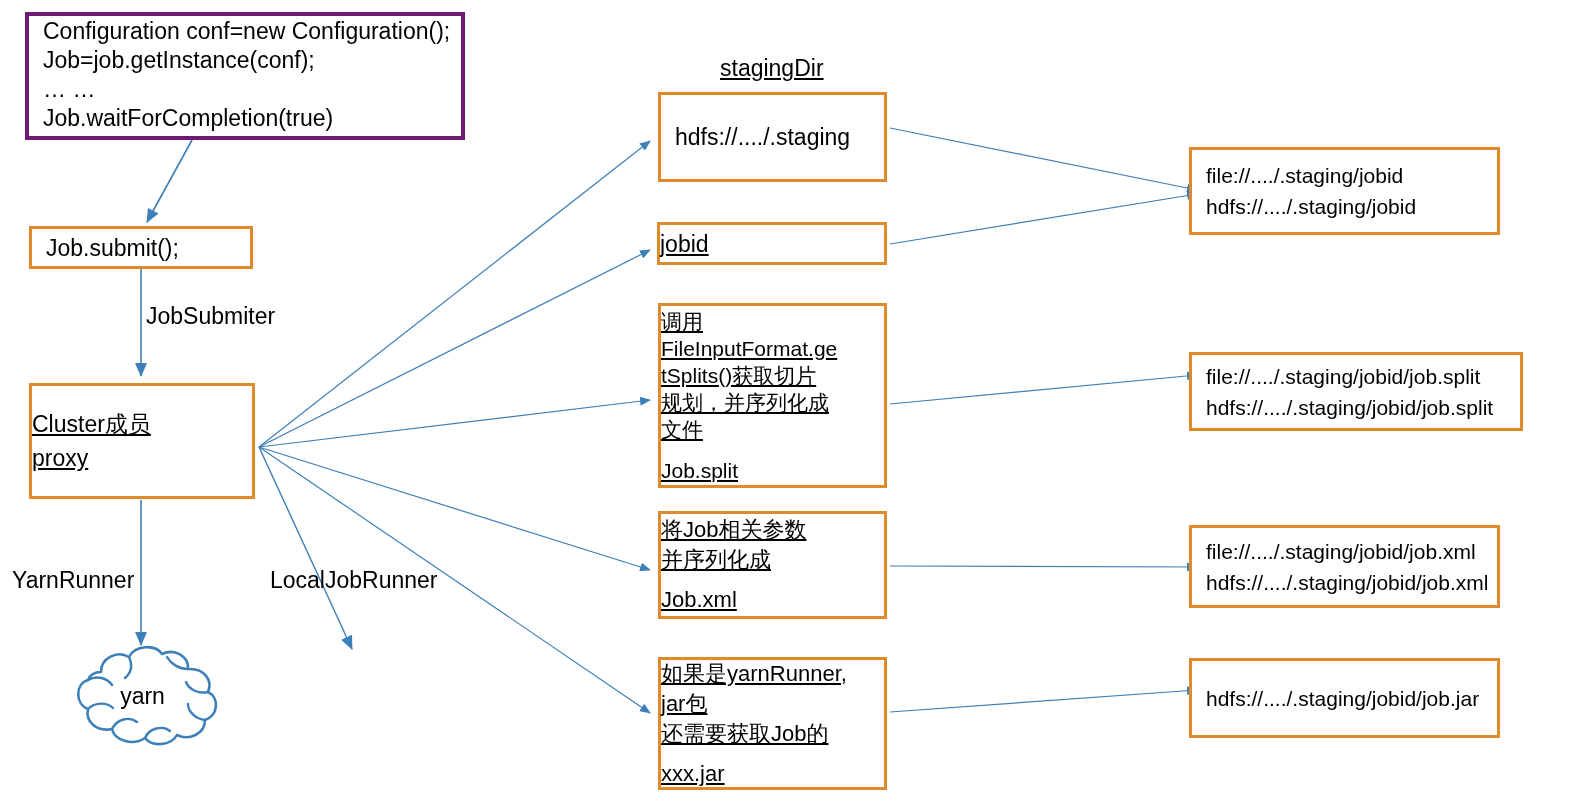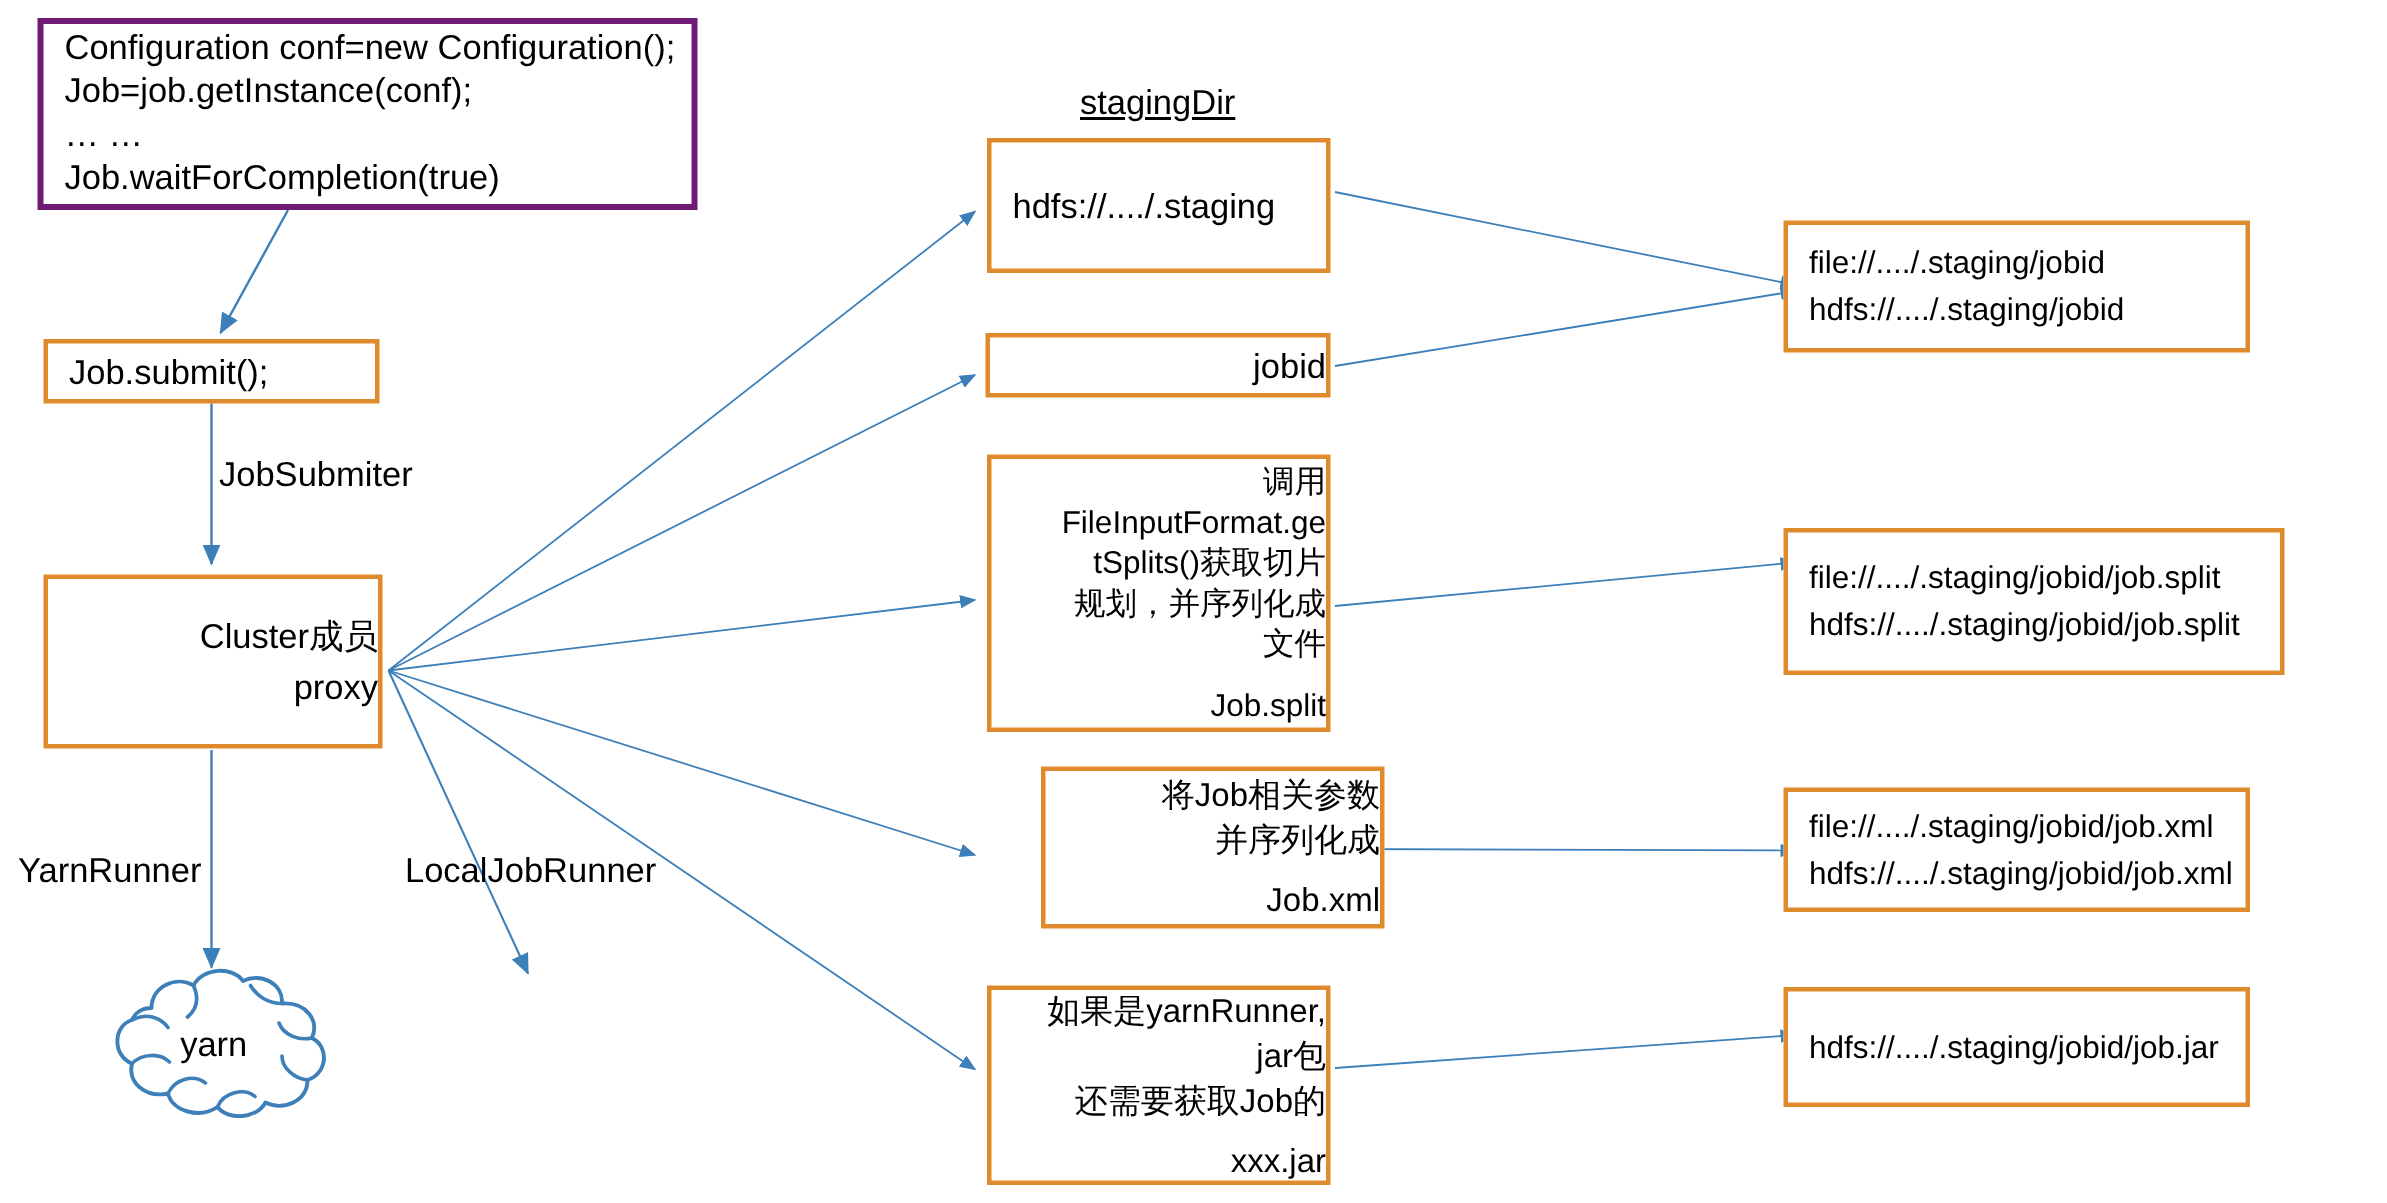--- a/index.html
+++ b/index.html
@@ -34,21 +34,21 @@
   .box-blue  { border:3px solid #2E74B5; }
 
   .lines{ display:flex; flex-direction:column; }
   .line{ white-space:pre; }
 
   .code-box{ padding:8px 14px 10px 14px; }
   .code-box .line{ font-size:23px; line-height:29px; }
 
   .lbl{ position:absolute; font-size:23px; white-space:pre; }
 
-  .ctr{ text-align:right; }
+  .ctr{ text-align:left;text-decoration:underline; }
   .lft{ text-align:left; }
 
   .t23{ font-size:23px; line-height:34px; }
   .t22{ font-size:22px; line-height:30px; }
   .t21{ font-size:21px; line-height:27px; }
 
   .pad-l{ padding-left:14px; }
   .gap-sm .line + .line{ margin-top:4px; }
 
   .cloud-wrap{ position:absolute; }
@@ -169,39 +169,39 @@
 
   <div class="box box-orange lines ctr" style="left:658px;top:303px;width:229px;height:185px;">
     <div class="line t21">调用</div>
     <div class="line t21">FileInputFormat.ge</div>
     <div class="line t21">tSplits()获取切片</div>
     <div class="line t21">规划，并序列化成</div>
     <div class="line t21">文件</div>
     <div class="line t21" style="margin-top:14px;">Job.split</div>
   </div>
 
-  <div class="box box-orange lines ctr" style="left:658px;top:511px;width:229px;height:108px;margin-left:36px;">
+  <div class="box box-orange lines ctr" style="left:658px;top:511px;width:229px;height:108px;">
     <div class="line t22">将Job相关参数</div>
     <div class="line t22">并序列化成</div>
     <div class="line t22" style="margin-top:10px;">Job.xml</div>
   </div>
 
   <div class="box box-orange lines ctr" style="left:658px;top:657px;width:229px;height:133px;">
     <div class="line t22">如果是yarnRunner,</div>
     <div class="line t22">jar包</div>
     <div class="line t22">还需要获取Job的</div>
     <div class="line t22" style="margin-top:10px;">xxx.jar</div>
   </div>
 
   <div class="box box-orange lines lft pad-l gap-sm" style="left:1189px;top:147px;width:311px;height:88px;">
     <div class="line t21">file://..../.staging/jobid</div>
     <div class="line t21">hdfs://..../.staging/jobid</div>
   </div>
 
-  <div class="box box-orange lines lft pad-l gap-sm" style="left:1189px;top:352px;width:334px;height:98px;">
+  <div class="box box-orange lines lft pad-l gap-sm" style="left:1189px;top:352px;width:334px;height:79px;">
     <div class="line t21">file://..../.staging/jobid/job.split</div>
     <div class="line t21">hdfs://..../.staging/jobid/job.split</div>
   </div>
 
   <div class="box box-orange lines lft pad-l gap-sm" style="left:1189px;top:525px;width:311px;height:83px;">
     <div class="line t21">file://..../.staging/jobid/job.xml</div>
     <div class="line t21">hdfs://..../.staging/jobid/job.xml</div>
   </div>
 
   <div class="box box-orange lines lft pad-l" style="left:1189px;top:658px;width:311px;height:80px;">

